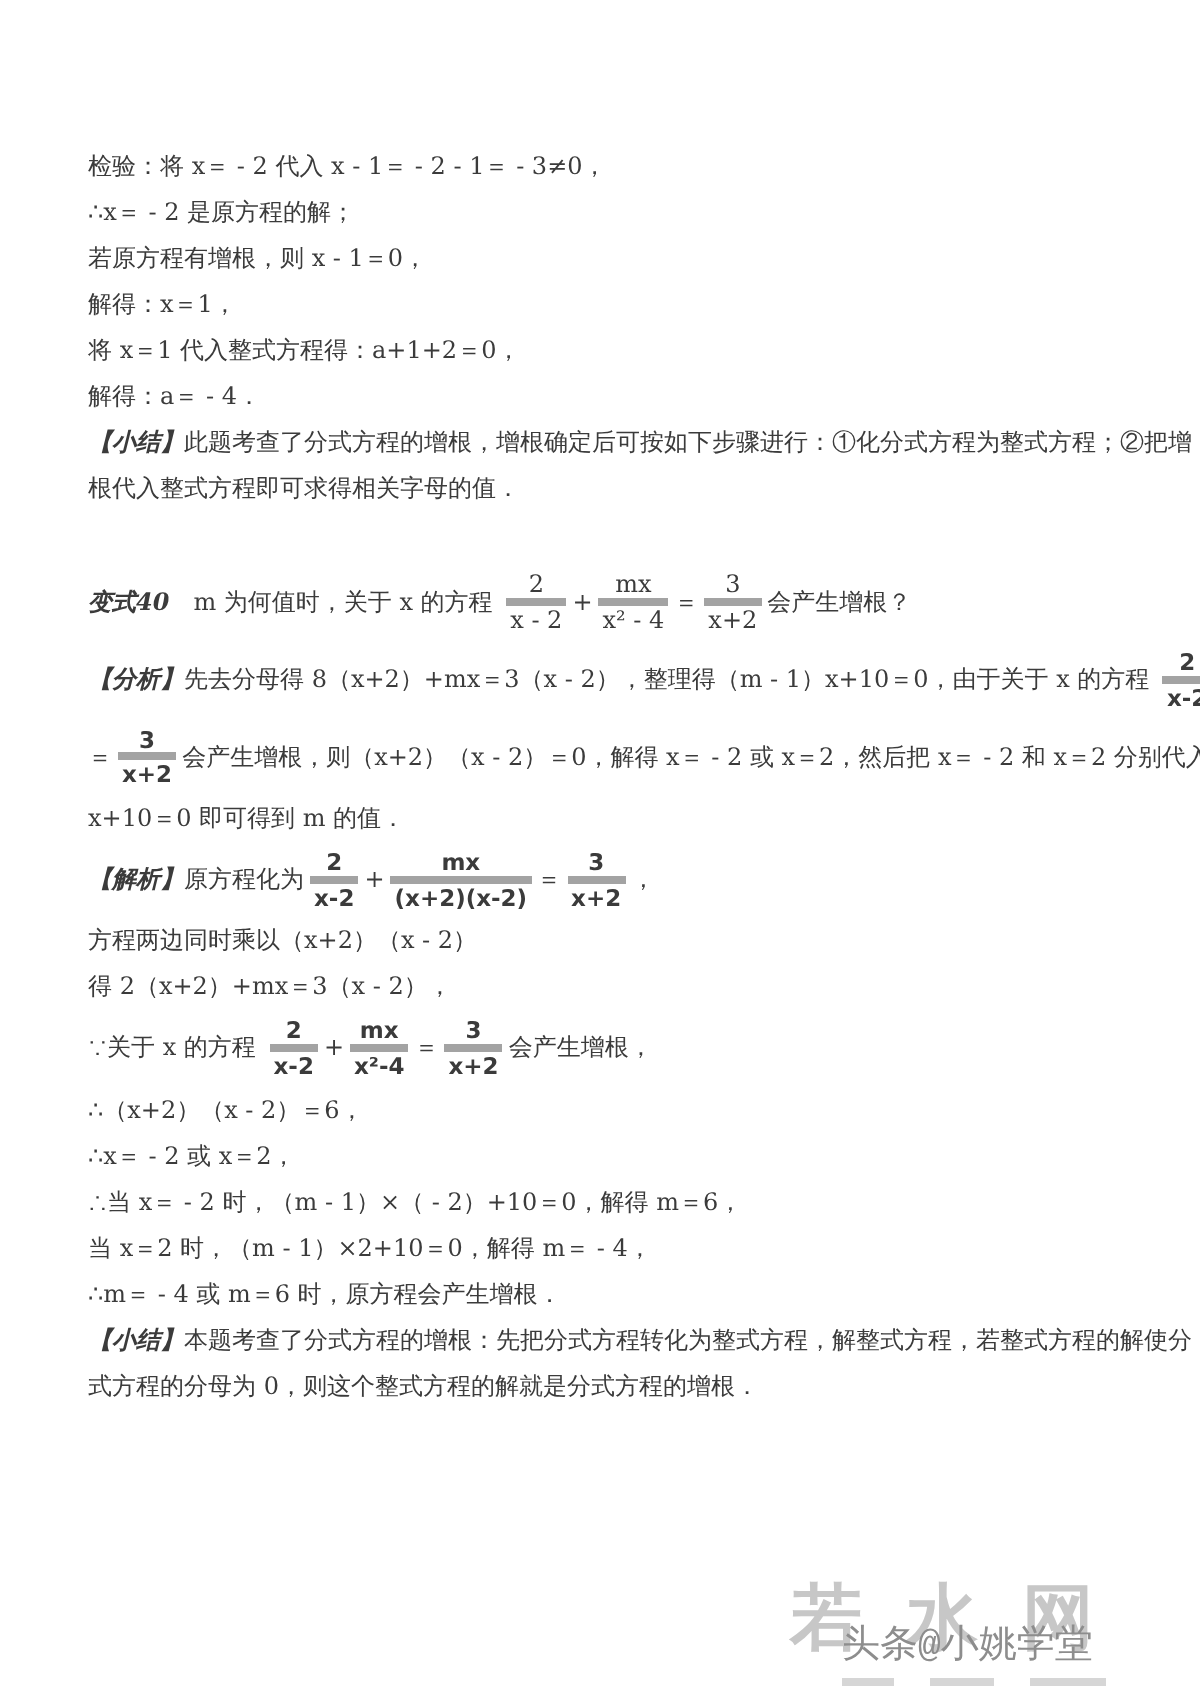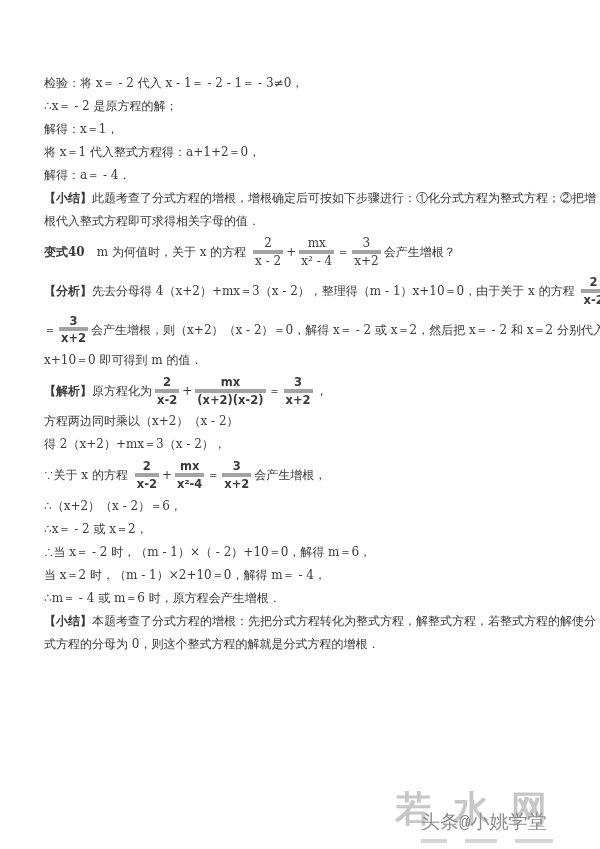--- a/index.html
+++ b/index.html
@@ -18,22 +18,22 @@
   }
   .doc{
     padding:72px 10px 0 44px;
     font-size:12px;
   }
   .line{
     min-height:23px;
     line-height:23px;
     white-space:nowrap;
   }
-  .gap-top{}
-  .bold{font-weight:bold;}
+  .gap-top{margin-top:26px;}
+  .bold{font-weight:bold;font-style:italic;}
   
   .frac{
     display:inline-block;
     text-align:center;
     vertical-align:middle;
     margin:4px 3px;
     line-height:1.1;
   }
   .frac .num{display:block;padding:0 2px;}
   .frac .den{
@@ -93,27 +93,28 @@
   .fp2{width:32px;}
   .fp3{width:38px;}
 </style>
 </head>
 <body>
 
 <div class="page">
   <div class="doc">
       <div class="line"><span>检验：将 x＝ - 2 代入 x - 1＝ - 2 - 1＝ - 3≠0，</span></div>
       <div class="line"><span>∴x＝ - 2 是原方程的解；</span></div>
+      <div class="line"><span>若原方程有增根，则 x - 1＝0，</span></div>
       <div class="line"><span>解得：x＝1，</span></div>
       <div class="line"><span>将 x＝1 代入整式方程得：a+1+2＝0，</span></div>
       <div class="line"><span>解得：a＝ - 4．</span></div>
       <div class="line"><span class="bold">【小结】</span><span>此题考查了分式方程的增根，增根确定后可按如下步骤进行：①化分式方程为整式方程；②把增</span></div>
       <div class="line"><span>根代入整式方程即可求得相关字母的值．</span></div>
       <div class="line gap-top"><span class="bold">变式40</span><span>　m 为何值时，关于 x 的方程 </span><span class="frac frac-serif"><span class="num">2</span><span class="den">x - 2</span></span><span>+</span><span class="frac frac-serif"><span class="num">mx</span><span class="den">x² - 4</span></span><span>＝</span><span class="frac frac-serif"><span class="num">3</span><span class="den">x+2</span></span><span>会产生增根？</span></div>
-      <div class="line"><span class="bold">【分析】</span><span>先去分母得 4（x+2）+mx＝3（x - 2），整理得（m - 1）x+10＝0，由于关于 x 的方程 </span><span class="frac frac-bold"><span class="num">2</span><span class="den">x-2</span></span></div>
+      <div class="line"><span class="bold">【分析】</span><span>先去分母得 8（x+2）+mx＝3（x - 2），整理得（m - 1）x+10＝0，由于关于 x 的方程 </span><span class="frac frac-bold"><span class="num">2</span><span class="den">x-2</span></span></div>
       <div class="line"><span>＝</span><span class="frac frac-bold"><span class="num">3</span><span class="den">x+2</span></span><span>会产生增根，则（x+2）（x - 2）＝0，解得 x＝ - 2 或 x＝2，然后把 x＝ - 2 和 x＝2 分别代入（m - 1）</span></div>
       <div class="line"><span>x+10＝0 即可得到 m 的值．</span></div>
       <div class="line"><span class="bold">【解析】</span><span>原方程化为</span><span class="frac frac-bold"><span class="num">2</span><span class="den">x-2</span></span><span>+</span><span class="frac frac-bold"><span class="num">mx</span><span class="den">(x+2)(x-2)</span></span><span>＝</span><span class="frac frac-bold"><span class="num">3</span><span class="den">x+2</span></span><span>，</span></div>
       <div class="line"><span>方程两边同时乘以（x+2）（x - 2）</span></div>
       <div class="line"><span>得 2（x+2）+mx＝3（x - 2），</span></div>
       <div class="line"><span>∵关于 x 的方程 </span><span class="frac frac-bold"><span class="num">2</span><span class="den">x-2</span></span><span>+</span><span class="frac frac-bold"><span class="num">mx</span><span class="den">x²-4</span></span><span>＝</span><span class="frac frac-bold"><span class="num">3</span><span class="den">x+2</span></span><span>会产生增根，</span></div>
       <div class="line"><span>∴（x+2）（x - 2）＝6，</span></div>
       <div class="line"><span>∴x＝ - 2 或 x＝2，</span></div>
       <div class="line"><span>∴当 x＝ - 2 时，（m - 1）×（ - 2）+10＝0，解得 m＝6，</span></div>
       <div class="line"><span>当 x＝2 时，（m - 1）×2+10＝0，解得 m＝ - 4，</span></div>

